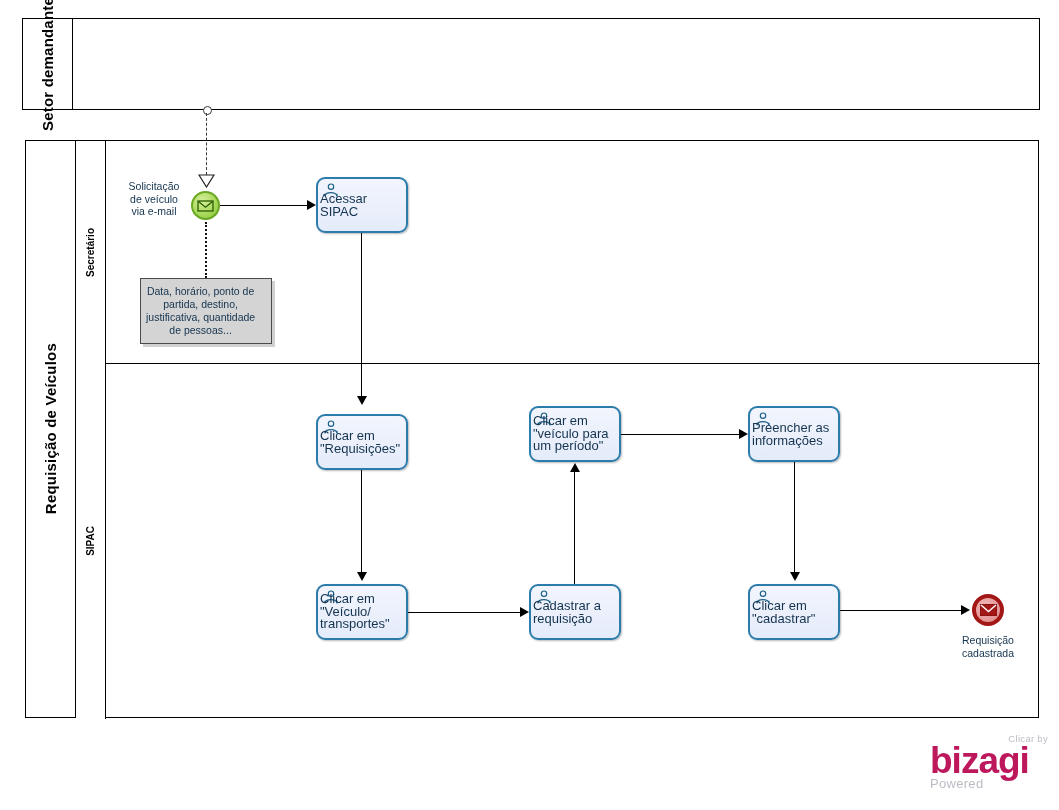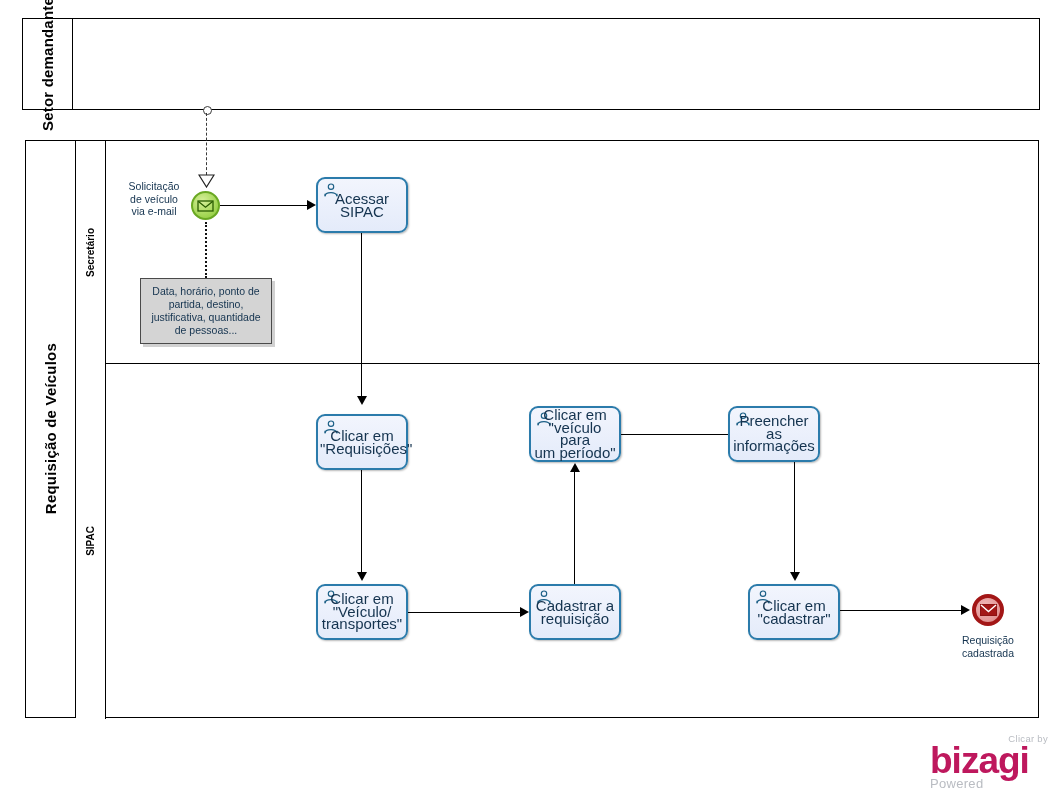--- a/index.html
+++ b/index.html
@@ -17,33 +17,33 @@
                display:flex;align-items:center;justify-content:center;box-sizing:border-box;background:#fff;}
   .lane-header span{writing-mode:vertical-rl;transform:rotate(180deg);font-size:10px;font-weight:bold;color:#000;white-space:nowrap;}
   .lane-sep{position:absolute;height:0;border-top:1px solid #000;}
 
   
   .task{position:absolute;width:92px;height:56px;box-sizing:border-box;
         border:2px solid #2b7bab;border-radius:9px;
         background:linear-gradient(#f2f5fd,#e4ebfa);
         box-shadow:1px 1px 2px rgba(0,0,0,.28);}
   .task .tlabel{position:absolute;left:2px;right:2px;top:50%;transform:translateY(-50%);
-        text-align:center;font-size:15px;line-height:12.5px;color:#14334f;white-space:pre-line;}
+        text-align:left;font-size:13px;line-height:12.5px;color:#14334f;white-space:pre-line;}
   .task .uicon{position:absolute;left:5px;top:4px;width:16px;height:14px;}
 
   
   .ev{position:absolute;border-radius:50%;box-sizing:border-box;display:flex;align-items:center;justify-content:center;}
   .ev-start{width:29px;height:29px;border:2px solid #6aa823;background:radial-gradient(circle at 38% 32%,#d6ef9a,#9ed44e 70%,#8cc53f);}
   .ev-end{width:32px;height:32px;border:4px solid #a31616;background:radial-gradient(circle at 38% 32%,#f0b6b6,#e39494 70%,#dd8585);}
   .ev-label{position:absolute;text-align:center;font-size:10.5px;line-height:12.5px;color:#14334f;white-space:pre-line;}
 
   
   .annot{position:absolute;box-sizing:border-box;border:1px solid #4a4a4a;background:#d4d4d4;
          box-shadow:3px 3px 0 rgba(0,0,0,.18);
-         display:flex;align-items:center;justify-content:center;}
+         display:flex;align-items:center;justify-content:flex-start;}
   .annot span{display:block;text-align:center;font-size:10.5px;line-height:13px;color:#14334f;padding:0 5px;white-space:pre-line;}
 
   
   .flow{position:absolute;background:#000;}
   .flow.h{height:1px;}
   .flow.v{width:1px;}
   .arrow{position:absolute;width:0;height:0;}
   .arrow.right{border-top:5px solid transparent;border-bottom:5px solid transparent;border-left:9px solid #000;}
   .arrow.down{border-left:5px solid transparent;border-right:5px solid transparent;border-top:9px solid #000;}
   .arrow.up{border-left:5px solid transparent;border-right:5px solid transparent;border-bottom:9px solid #000;}
@@ -177,21 +177,21 @@
       <path d="M2.2 15 L2.2 12.2 M15.8 15 L15.8 12.2" stroke="#1b5f86" stroke-width="1.3" fill="none"></path>
     </svg>
     <div class="tlabel">Clicar em
 "veículo para
 um período"</div>
   </div>
 
   <div class="flow h" style="left:621px;top:434px;width:119px;"></div>
   <div class="arrow right" style="left:739px;top:429px;"></div>
 
-  <div class="task" style="left:728px;top:406px;padding-left:48px;">
+  <div class="task" style="left:748px;top:406px;padding-left:48px;">
     <svg class="uicon" viewBox="0 0 18 16">
       <circle cx="9" cy="4.2" r="3.1" fill="none" stroke="#1b5f86" stroke-width="1.3"></circle>
       <path d="M2.2 15 C2.2 9.6 15.8 9.6 15.8 15" fill="none" stroke="#1b5f86" stroke-width="1.3"></path>
       <path d="M2.2 15 L2.2 12.2 M15.8 15 L15.8 12.2" stroke="#1b5f86" stroke-width="1.3" fill="none"></path>
     </svg>
     <div class="tlabel">Preencher as
 informações</div>
   </div>
 
   <div class="flow v" style="left:794px;top:462px;width:1px;height:113px;"></div>

